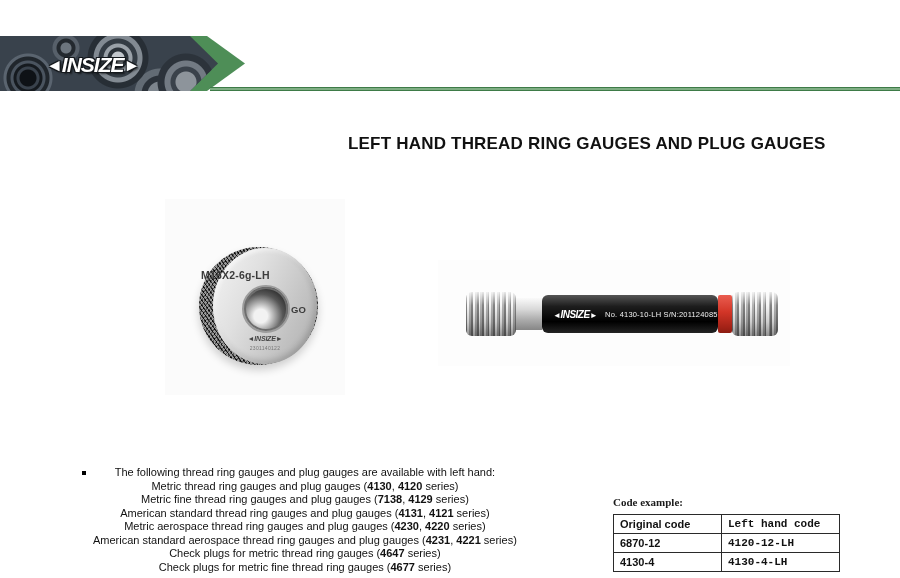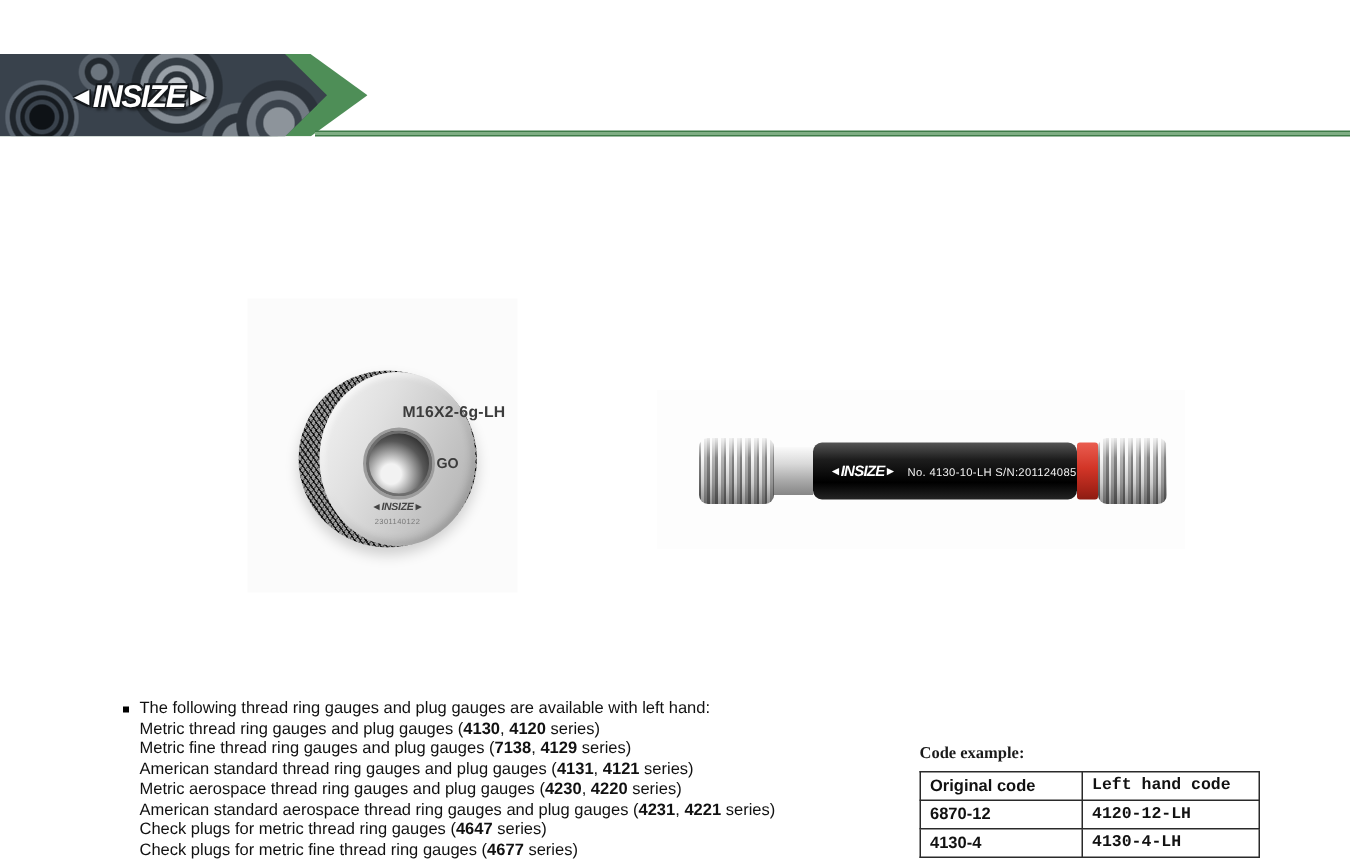--- a/index.html
+++ b/index.html
@@ -33,22 +33,22 @@
   .ring-photo{position:absolute;left:165px;top:163px;width:180px;height:196px;background:#fbfbfb;}
   .ring{position:absolute;left:199px;top:211px;width:119px;height:118px;}
   .ring .rim{position:absolute;left:0;top:0;width:119px;height:118px;border-radius:50%;
     background-color:#4a4a4a;
     background-image:repeating-linear-gradient(55deg,rgba(0,0,0,.65) 0 1px,rgba(255,255,255,.28) 1px 3px),
                      repeating-linear-gradient(-55deg,rgba(0,0,0,.65) 0 1px,rgba(255,255,255,.22) 1px 3px);
     box-shadow:0 5px 9px rgba(0,0,0,.18);}
   .ring .face{position:absolute;left:14px;top:1px;width:104px;height:116px;border-radius:50%;
     background:linear-gradient(115deg,#f4f4f4 0%,#e0e0e0 35%,#c4c4c4 70%,#adadad 100%);
     box-shadow:inset -2px -3px 6px rgba(0,0,0,.18),inset 2px 2px 4px rgba(255,255,255,.8);}
-  .ring .mark-top{position:absolute;left:14px;top:22px;width:104px;text-align:right;
-    font-size:10.5px;font-weight:bold;color:#3c3c3c;letter-spacing:.2px;padding-left:20px;}
+  .ring .mark-top{position:absolute;left:2px;top:22px;width:104px;text-align:left;
+    font-size:10.5px;font-weight:bold;color:#3c3c3c;letter-spacing:.2px;}
   .ring .hole{position:absolute;left:43px;top:38px;width:48px;height:48px;border-radius:50%;
     border:2px solid #9c9c9c;box-sizing:border-box;
     background:radial-gradient(circle at 38% 66%,#f2f2f2 0 17%,#bdbdbd 30%,#575757 55%,#262626 80%);
     box-shadow:inset 0 0 0 2px #6e6e6e;}
   .ring .mark-go{position:absolute;left:92px;top:57px;font-size:9.5px;font-weight:bold;color:#3c3c3c;}
   .ring .mark-logo{position:absolute;left:14px;top:88px;width:104px;text-align:center;
     font-size:7px;font-weight:900;font-style:italic;color:#444;letter-spacing:-.2px;}
   .ring .mark-serial{position:absolute;left:14px;top:98px;width:104px;text-align:center;
     font-size:5px;color:#777;letter-spacing:.3px;}
 
@@ -66,21 +66,21 @@
     display:flex;align-items:center;padding-left:11px;box-sizing:border-box;}
   .handle .plug-logo{font-size:10px;font-weight:900;font-style:italic;color:#fff;
     letter-spacing:-.5px;white-space:nowrap;}
   .handle .plug-logo .arr{font-style:normal;font-size:8px;vertical-align:.5px;}
   .handle .plug-mark{font-size:7.5px;color:#f2f2f2;margin-left:8px;white-space:nowrap;letter-spacing:.2px;}
   .red-band{position:absolute;left:718px;top:259px;width:14px;height:38px;border-radius:2px;
     background:linear-gradient(180deg,#ea5d50 0%,#d23527 45%,#a32217 85%,#8c1c12 100%);}
 
   
   .bullet-list{position:absolute;left:82px;top:430px;font-size:11px;line-height:13.5px;color:#111;}
-  .bullet-line{position:relative;padding-left:11px;white-space:nowrap;}
+  .bullet-line{position:relative;padding-left:11px;white-space:nowrap;text-align:center;}
   .bullet-square{position:absolute;left:0;top:5px;width:4px;height:4px;background:#000;}
 
   
   .code-label{position:absolute;left:613px;top:460px;font-size:11px;font-weight:bold;font-family:Liberation Serif, serif;}
   .code-table{position:absolute;left:613px;top:478px;border-collapse:collapse;
     font-size:11px;font-weight:bold;color:#111;}
   .code-table th,.code-table td{border:1.5px solid #2a2a2a;text-align:left;
     padding:2px 6px 2px 6px;height:14px;}
   .code-table th:first-child,.code-table td:first-child{width:95px;}
   .code-table th:last-child,.code-table td:last-child{width:105px;font-family:Liberation Mono, monospace;}
@@ -90,20 +90,21 @@
 
 <div id="page">
 
   <div>
     <div class="hdr-chevron"></div>
     <div class="hdr-photo"></div>
     <div class="hdr-logo"><span class="arr">◄</span><span>INSIZE</span><span class="arr">►</span></div>
     <div class="hdr-line"></div>
   </div>
 
+  <div class="page-title">LEFT HAND THREAD RING GAUGES AND PLUG GAUGES</div>
 
   <div class="ring-photo">
     <div class="ring" style="left:34px;top:48px;">
       <div class="rim"></div>
       <div class="face"></div>
       <div class="mark-top">M16X2-6g-LH</div>
       <div class="hole"></div>
       <div class="mark-go">GO</div>
       <div class="mark-logo">◄INSIZE►</div>
       <div class="mark-serial">2301140122</div>

